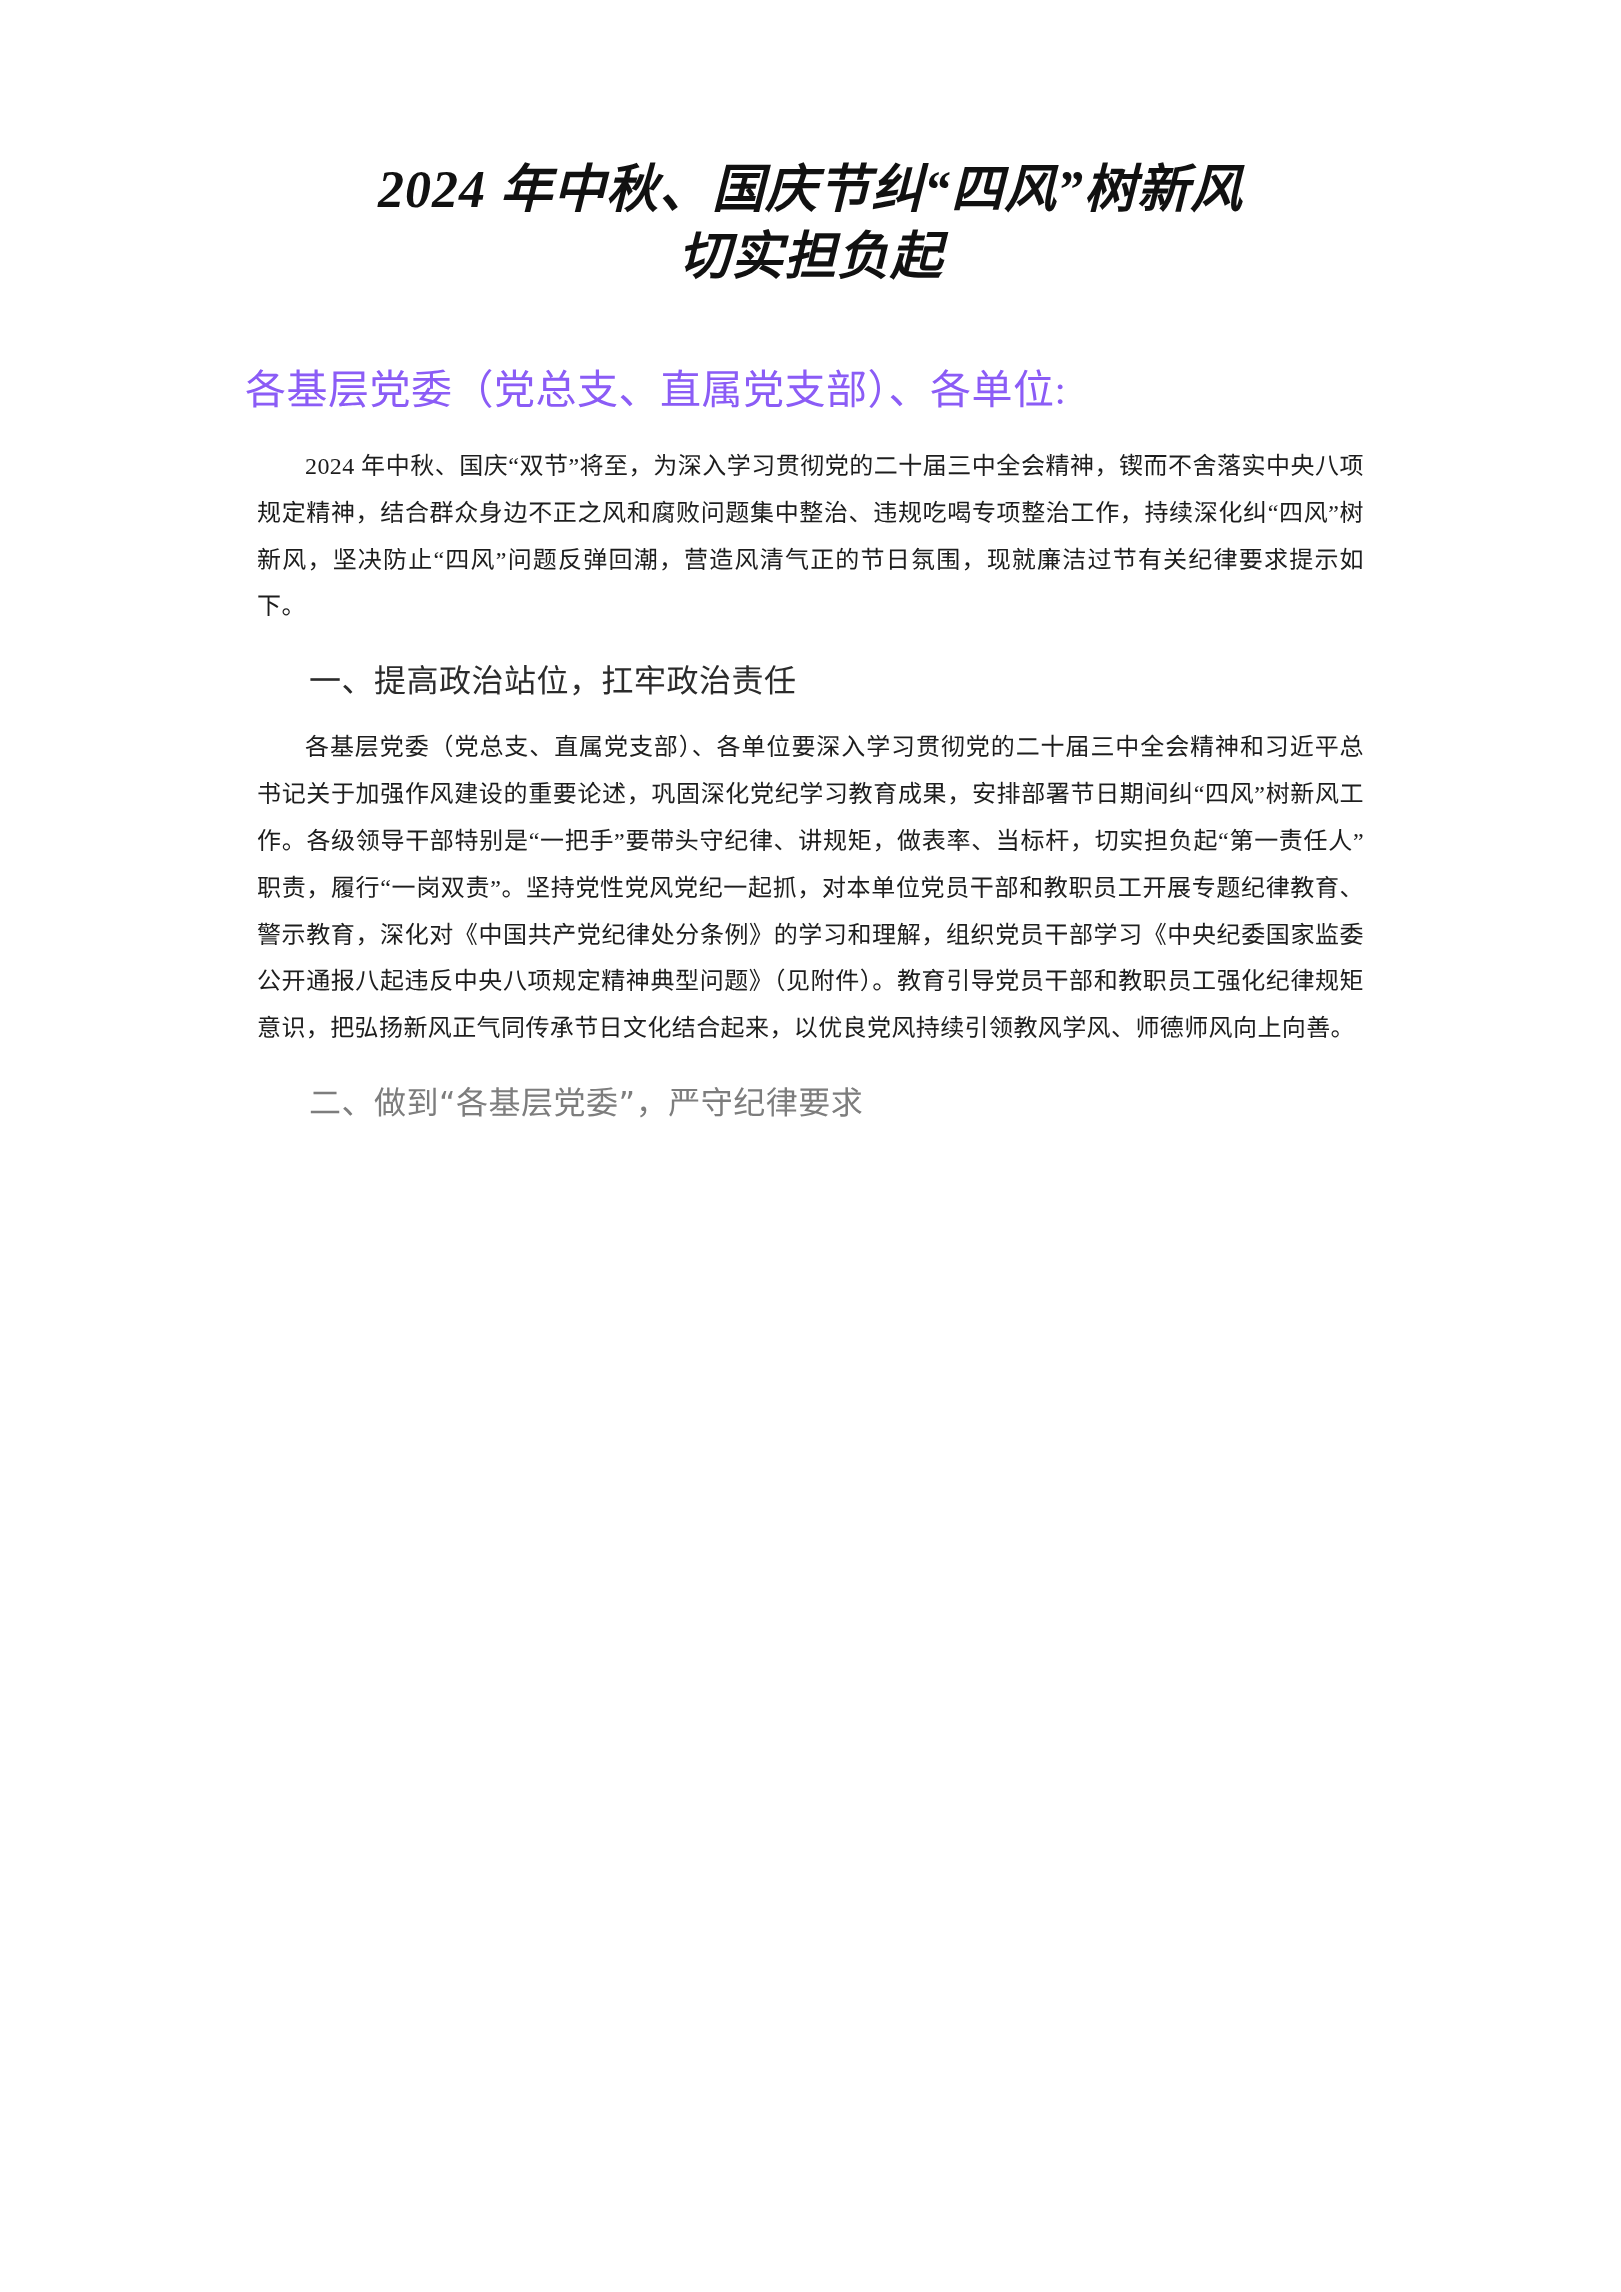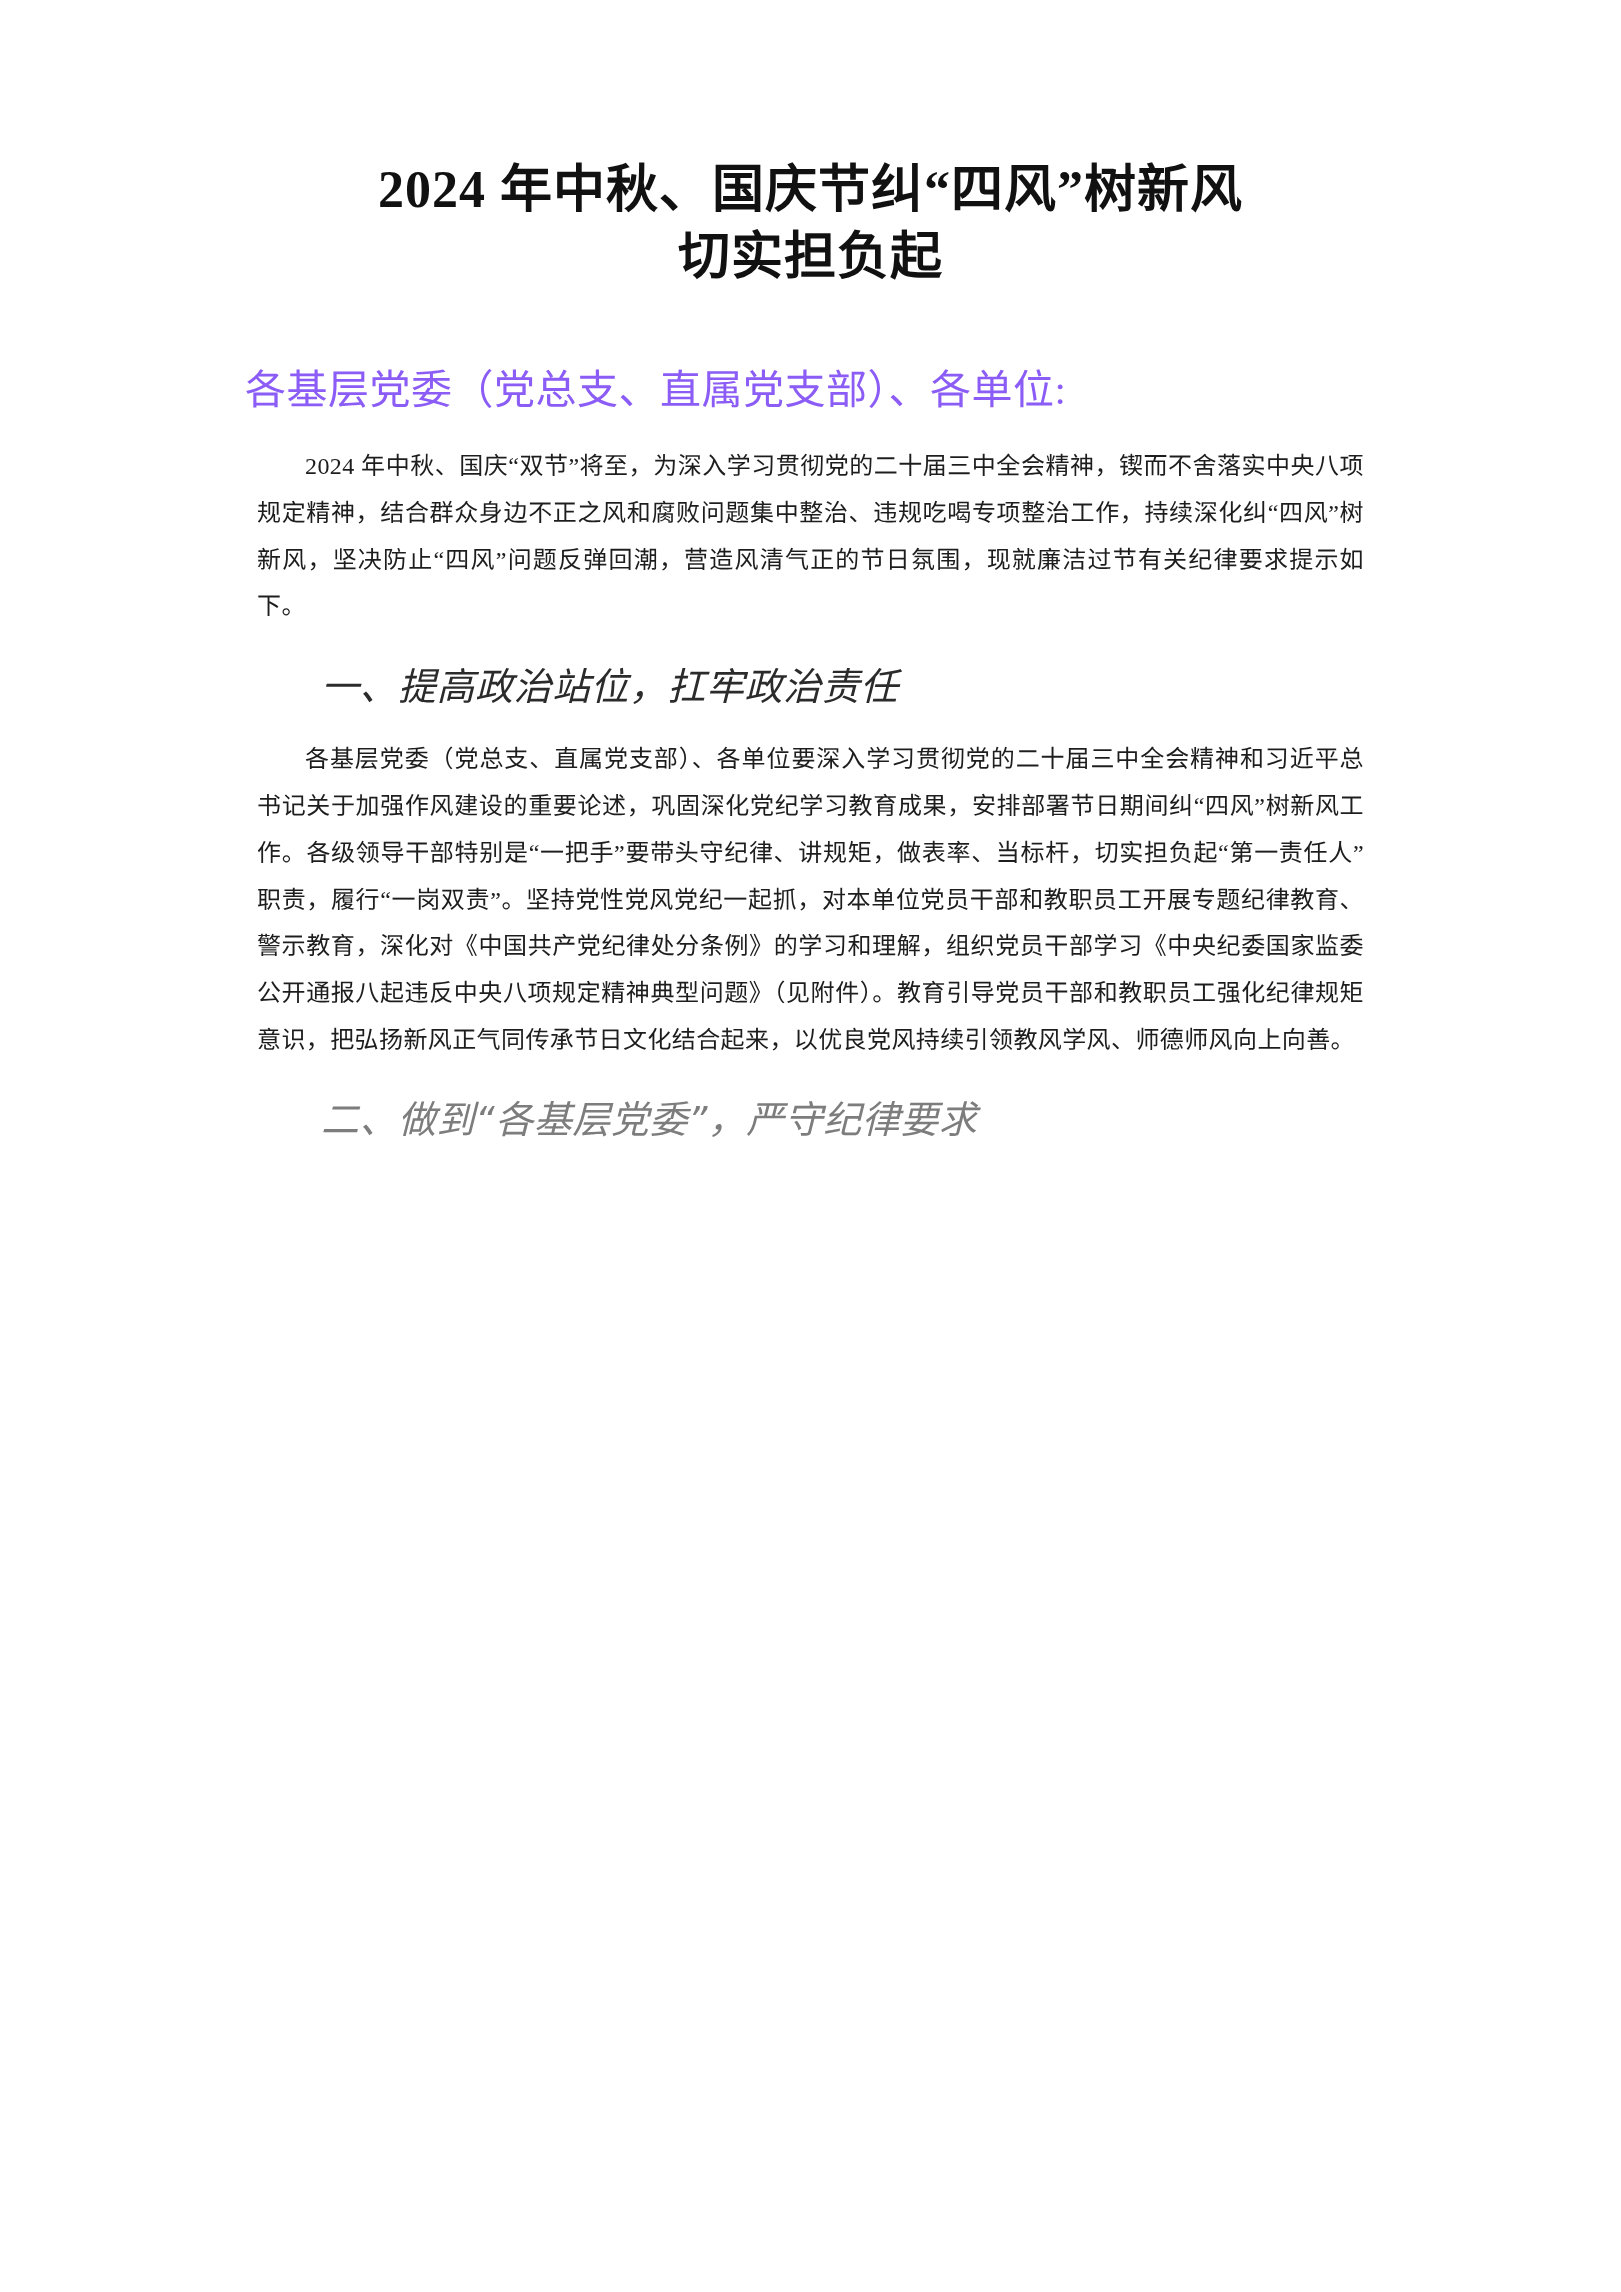--- a/index.html
+++ b/index.html
@@ -30,20 +30,21 @@
 
   .doc-title {
     text-align: center;
     font-family: "Liberation Serif", "DejaVu Serif", serif;
     font-weight: bold;
     font-size: 52px;
     line-height: 1.28;
     letter-spacing: 1px;
     color: #111111;
     margin: 0 0 61px 0;
+    font-style: italic;
   }
 
   .doc-title .line {
     display: block;
   }
 
   .salutation {
     font-size: 41px;
     line-height: 1.95;
     letter-spacing: 0.5px;
@@ -57,28 +58,27 @@
     letter-spacing: 0.4px;
     margin: 12px;
     text-align: justify;
     text-justify: inter-ideograph;
     text-indent: 2em;
     color: #1d1d1d;
   }
 
   h2.section-head {
     font-family: "DejaVu Sans", "Liberation Sans", sans-serif;
-    font-size: 38px;
+    font-size: 32px;
     font-weight: normal;
     line-height: 1.95;
     letter-spacing: 0.5px;
     margin: 0;
     text-indent: 2em;
     color: #2b2b2b;
-    font-style: italic;
   }
 
   h2.section-head.faded {
     color: #7d7d7d;
   }
 
   .spacer-s { height: 7.8px; }
 </style>
 </head>
 <body>

